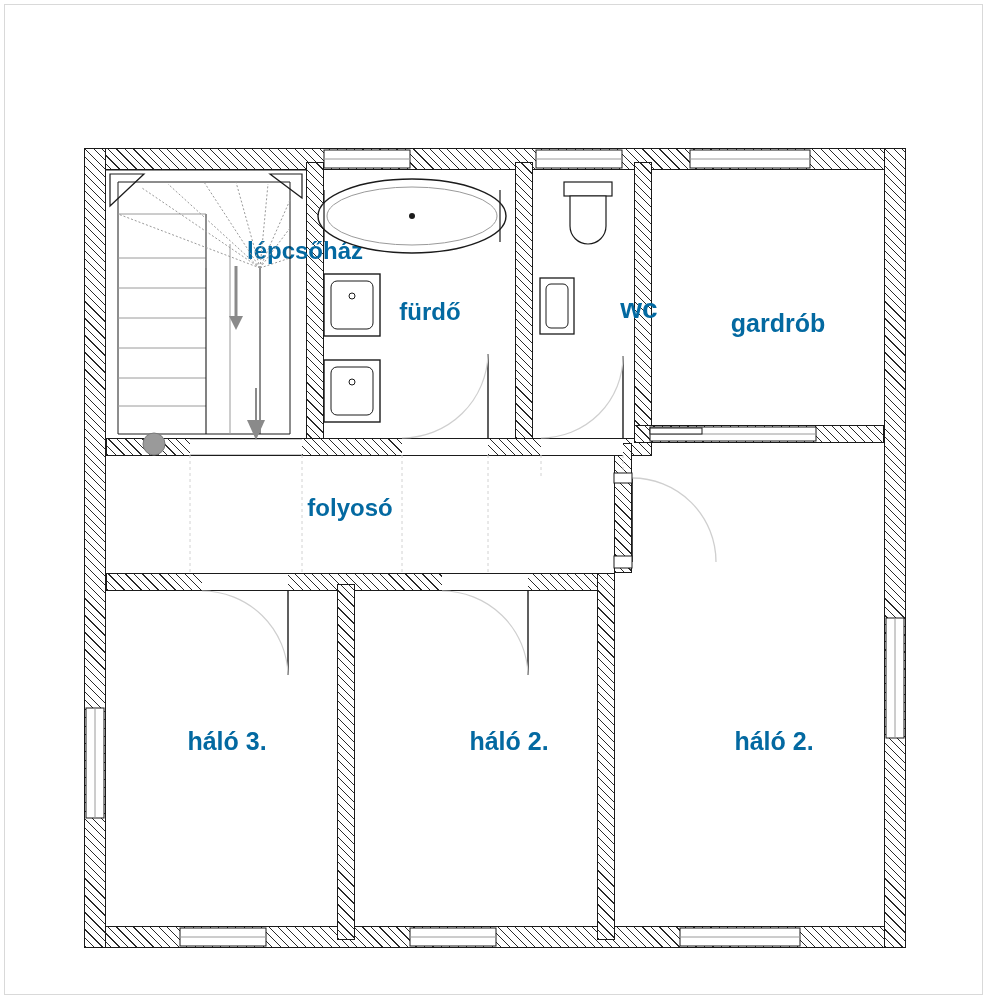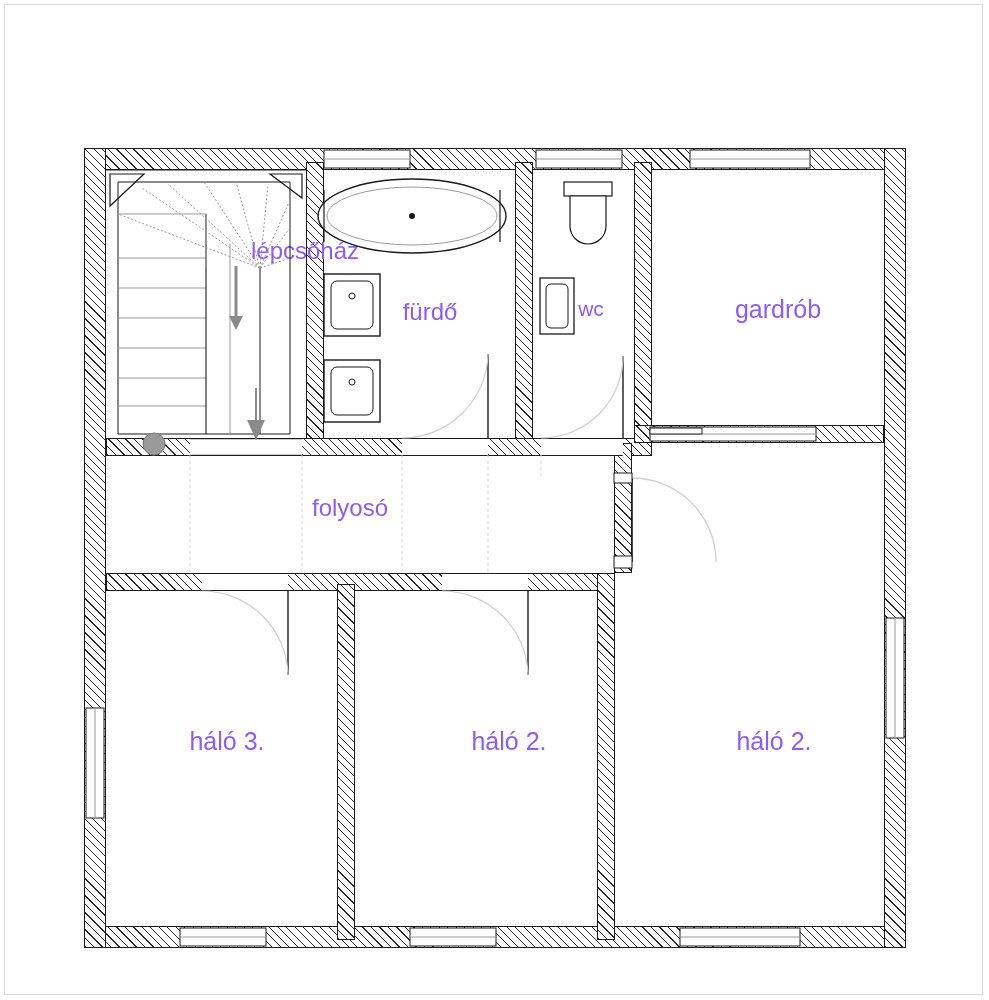--- a/index.html
+++ b/index.html
@@ -53,26 +53,27 @@
       45deg,
       #2a2a2a 0px, #2a2a2a 0.8px,
       rgba(255,255,255,0) 0.8px, rgba(255,255,255,0) 6px
     );
     border: 1.3px solid #1b1b1b;
     box-sizing: border-box;
     position: absolute;
   }
   .label {
     position: absolute;
-    color: #8b5cf6;
+    color: #0369a1;
     font-size: 24px;
     white-space: nowrap;
     transform: translate(-50%, -50%);
-  }
-  .label.small { font-size: 21px; }
+    font-weight: bold;
+  }
+  .label.small { font-size: 28px; margin-left: 48px; }
   .label.big { font-size: 25px; }
 
   
   .gap {
     position: absolute;
     background: #ffffff;
     border-top: 1.2px solid #1b1b1b;
     border-bottom: 1.2px solid #1b1b1b;
     box-sizing: border-box;
   }
@@ -139,21 +140,21 @@
 
     <div class="gap" style="left:118px; top:425px; width:86px; height:18px;"></div>
 
     <div class="gap" style="left:358px; top:425px; width:86px; height:18px;"></div>
 
     <div class="gap vert" style="left:530px; top:298px; width:18px; height:0px;"></div>
 
     <div class="label" style="left:221px; top:103px;">lépcsőház</div>
     <div class="label" style="left:346px; top:164px;">fürdő</div>
     <div class="label small" style="left:507px; top:161px;">wc</div>
-    <div class="label big" style="left:694px; top:161px;">gardrób</div>
+    <div class="label big" style="left:694px; top:175px;">gardrób</div>
     <div class="label" style="left:266px; top:360px;">folyosó</div>
     <div class="label big" style="left:143px; top:593px;">háló 3.</div>
     <div class="label big" style="left:425px; top:593px;text-align:right;">háló 2.</div>
     <div class="label big" style="left:690px; top:593px;">háló 2.</div>
 
     <svg class="overlay" viewBox="0 0 822 800">
 
       <g>
 
         <path d="M22 22 L222 22" stroke="#1b1b1b" stroke-width="1" fill="none"></path>

